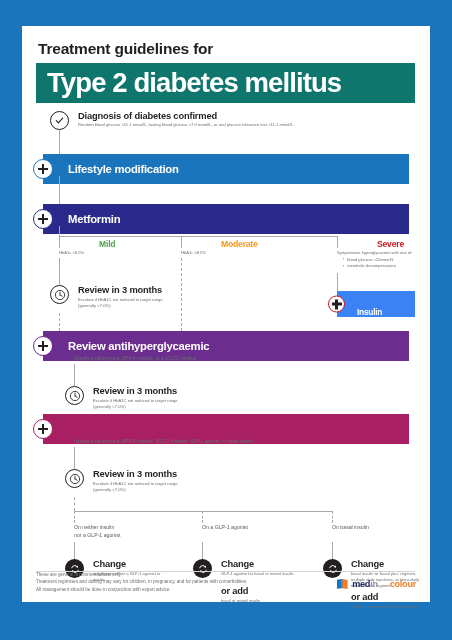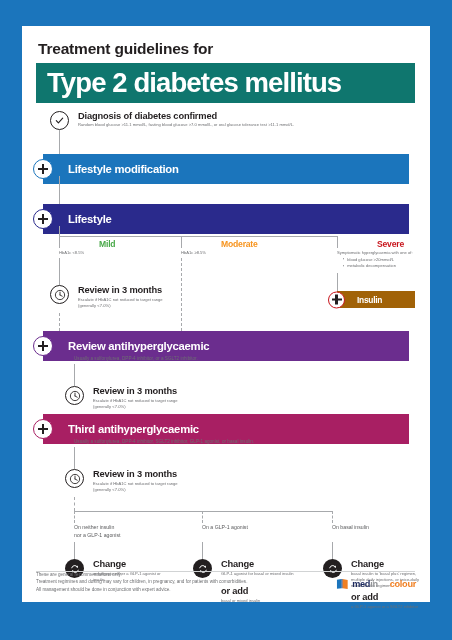--- a/index.html
+++ b/index.html
@@ -189,21 +189,21 @@
 
   <div class="bar" style="top:128px; background:#1b75bc;">
     <span class="plus ring-blue"></span>
     <span class="txt">Lifestyle modification</span>
   </div>
 
   <div class="vline" style="left:37px; top:150px; height:28px;"></div>
 
   <div class="bar" style="top:178px; background:#2a2a8c;">
     <span class="plus ring-navy"></span>
-    <span class="txt">Lifestyle</span>
+    <span class="txt">Metformin</span>
   </div>
 
   <div class="vline" style="left:37px; top:200px; height:10px;"></div>
   <div class="hline" style="left:37px; top:210px; width:278px;"></div>
   <div class="vline" style="left:37px; top:210px; height:12px;"></div>
   <div class="vline" style="left:159px; top:210px; height:12px;"></div>
   <div class="vline" style="left:315px; top:210px; height:12px;"></div>
 
   <div class="sev-title" style="left:37px; top:213px; color:#4aa94a;">Mild</div>
   <div class="sev-sub" style="left:37px; top:224px;">HbA1c &lt;8.5%</div>
@@ -225,21 +225,21 @@
   <div class="node" style="left:28px; top:259px;">
     <svg width="12" height="12" viewBox="0 0 14 14" aria-hidden="true">
       <circle cx="7" cy="7" r="5.4" fill="none" stroke="#231f20" stroke-width="1"></circle>
       <line x1="7" y1="7" x2="7" y2="3.6" stroke="#231f20" stroke-width="1" stroke-linecap="round"></line>
       <line x1="7" y1="7" x2="9.6" y2="8.4" stroke="#231f20" stroke-width="1" stroke-linecap="round"></line>
     </svg>
   </div>
   <div class="step-title" style="left:56px; top:259px;">Review in 3 months</div>
   <div class="step-sub" style="left:56px; top:271px; width:92px;">Escalate if HbA1C not reduced to target range (generally &lt;7.0%)</div>
 
-  <div class="bar" style="left:315px; top:265px; width:78px; height:17px; background:#a16207;">
+  <div class="bar" style="left:315px; top:265px; width:78px; height:26px; background:#3b82f6;align-items:flex-end;">
     <span class="plus ring-red" style="left:-9px; width:17px; height:17px;"></span>
     <span class="txt" style="margin-left:20px; font-size:8.4px;">Insulin</span>
   </div>
 
   <div class="vline dash" style="left:37px; top:287px; height:18px;"></div>
   <div class="vline dash" style="left:159px; top:232px; height:73px;"></div>
 
   <div class="bar" style="top:305px; background:#6b2d8e;">
     <span class="plus ring-purple"></span>
     <span class="txt">Review antihyperglycaemic</span>
@@ -255,21 +255,20 @@
       <line x1="7" y1="7" x2="9.6" y2="8.4" stroke="#231f20" stroke-width="1" stroke-linecap="round"></line>
     </svg>
   </div>
   <div class="step-title" style="left:71px; top:360px;">Review in 3 months</div>
   <div class="step-sub" style="left:71px; top:372px; width:92px;">Escalate if HbA1C not reduced to target range (generally &lt;7.0%)</div>
 
   <div class="vline dash" style="left:52px; top:388px; height:18px;"></div>
 
   <div class="bar" style="top:388px; background:#a81f63;">
     <span class="plus ring-magenta"></span>
-    <span class="txt">Third antihyperglycaemic</span>
   </div>
   <div class="bar-note" style="left:52px; top:413px;">Usually a sulfonylurea, DPP-4 inhibitor, SGLT2 inhibitor, GLP-1 agonist, or basal insulin.</div>
 
   <div class="vline" style="left:52px; top:421px; height:22px;"></div>
 
   <div class="node" style="left:43px; top:443px;">
     <svg width="12" height="12" viewBox="0 0 14 14" aria-hidden="true">
       <circle cx="7" cy="7" r="5.4" fill="none" stroke="#231f20" stroke-width="1"></circle>
       <line x1="7" y1="7" x2="7" y2="3.6" stroke="#231f20" stroke-width="1" stroke-linecap="round"></line>
       <line x1="7" y1="7" x2="9.6" y2="8.4" stroke="#231f20" stroke-width="1" stroke-linecap="round"></line>

